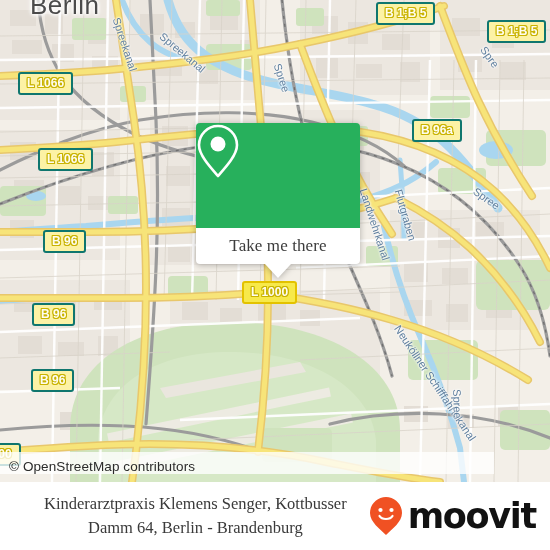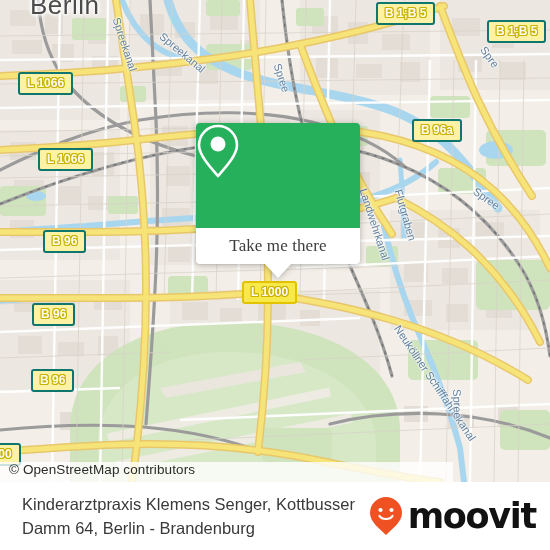--- a/index.html
+++ b/index.html
@@ -9,23 +9,23 @@
     background:#ffffff;
   }
   #app{position:relative;width:550px;height:550px;overflow:hidden;background:#8b5cf6;}
 
   
   .map{position:absolute;left:0;top:0;width:550px;height:482px;overflow:hidden;background:#f2efe9;}
   .map svg{position:absolute;left:0;top:0;}
 
   
   .attrib{
-    position:absolute;left:0;top:462px;width:453px;height:22px;
+    position:absolute;left:0;top:452px;width:494px;height:22px;
     background:rgba(255,255,255,.78);
-    display:flex;align-items:flex-start;
+    display:flex;align-items:flex-end;
     z-index:40;
   }
   .attrib span{
     font-size:13.5px;color:#2b2b2b;padding-left:9px;letter-spacing:.1px;
     font-family:"Liberation Sans","DejaVu Sans",sans-serif;
   }
 
   
   .shield{
     position:absolute;z-index:22;
@@ -78,21 +78,22 @@
   .footer{
     position:absolute;left:0;top:482px;width:550px;height:68px;
     background:#ffffff;overflow:hidden;
   }
   .footer-inner{
     position:relative;height:68px;display:flex;align-items:center;
     justify-content:space-between;padding:0 14px 0 22px;box-sizing:border-box;
   }
   .footer-text{
     font-size:16.5px;line-height:24px;color:#3a3a3a;max-width:400px;
-    font-family:Liberation Sans, sans-serif;
+    font-family:Liberation Serif, serif;
+    text-align:center;
   }
   .brand{display:flex;align-items:flex-start;gap:5px;}
   .brand-word{
     font-size:35px;font-weight:bold;color:#121212;letter-spacing:-1.3px;
     font-family:"DejaVu Sans","Liberation Sans",sans-serif;
   }
 </style>
 </head>
 <body>
 

